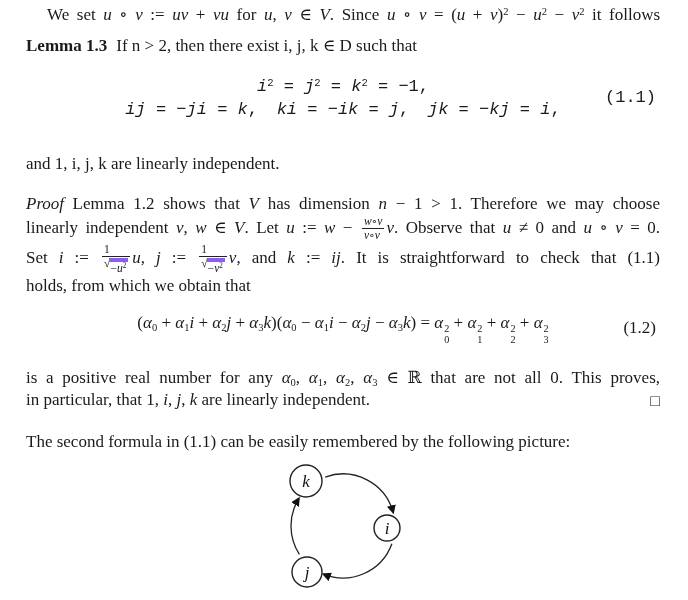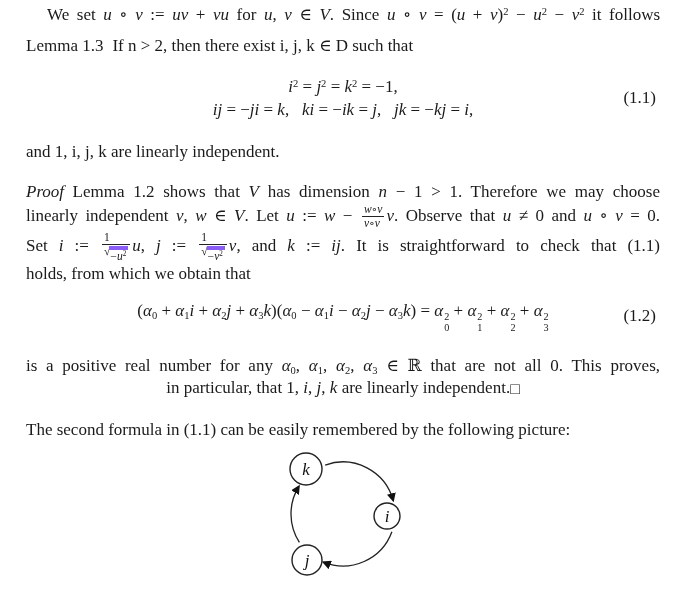--- a/index.html
+++ b/index.html
@@ -30,32 +30,32 @@
   .sqrt { display: inline-flex; align-items: flex-start; }
   .sqrt .rq { line-height: 1; margin-right: -1px; }
   .sqrt .rad { border-top: 4px solid #8b5cf6; padding: 0 2px 0 1px; }
 
   
   .ss { display: inline-flex; flex-direction: column; align-items: flex-start;
         vertical-align: -0.42em; font-size: 0.6em; line-height: 1.0; margin-left: 1px; }
 
   
   .lemma-head { margin-top: 9px; }
-  .lemma-label { font-weight: normal; }
+  .lemma-label { font-weight: bold; }
   .lemma-st { margin-left: 9px; }
 
   .eq { position: relative; text-align: center; }
-  .eq11 { margin: 18px 0 20px 0; }
+  .eq11 { margin: 18px 0 32px 0; font-family: Liberation Mono, monospace; }
   .eq12 { margin: 14px 0 22px 0; }
   .eq-line { line-height: 23px; }
   .eq-tag { position: absolute; right: 4px; top: 50%; transform: translateY(-50%); }
 
   .proof { margin-top: 18px; }
   .outro { }
-  .flexline { display: flex; justify-content: center; align-items: baseline; }
+  .flexline { display: flex; justify-content: space-between; align-items: baseline; }
   .qed { font-size: 16px; line-height: 1; transform: translateY(1px); }
 
   .pic-line { margin-top: 20px; }
 
   .fig { margin-top: 1px; margin-left: 222px; width: 220px; height: 145px; }
   .fig svg { display: block; }
   .edge { fill: none; stroke: #222222; stroke-width: 1.3; }
   .node { fill: #ffffff; stroke: #222222; stroke-width: 1.4; }
   .nlabel { font-family: "Liberation Serif", "DejaVu Serif", serif;
             font-style: italic; font-size: 17px; fill: #111111; text-anchor: middle; }

